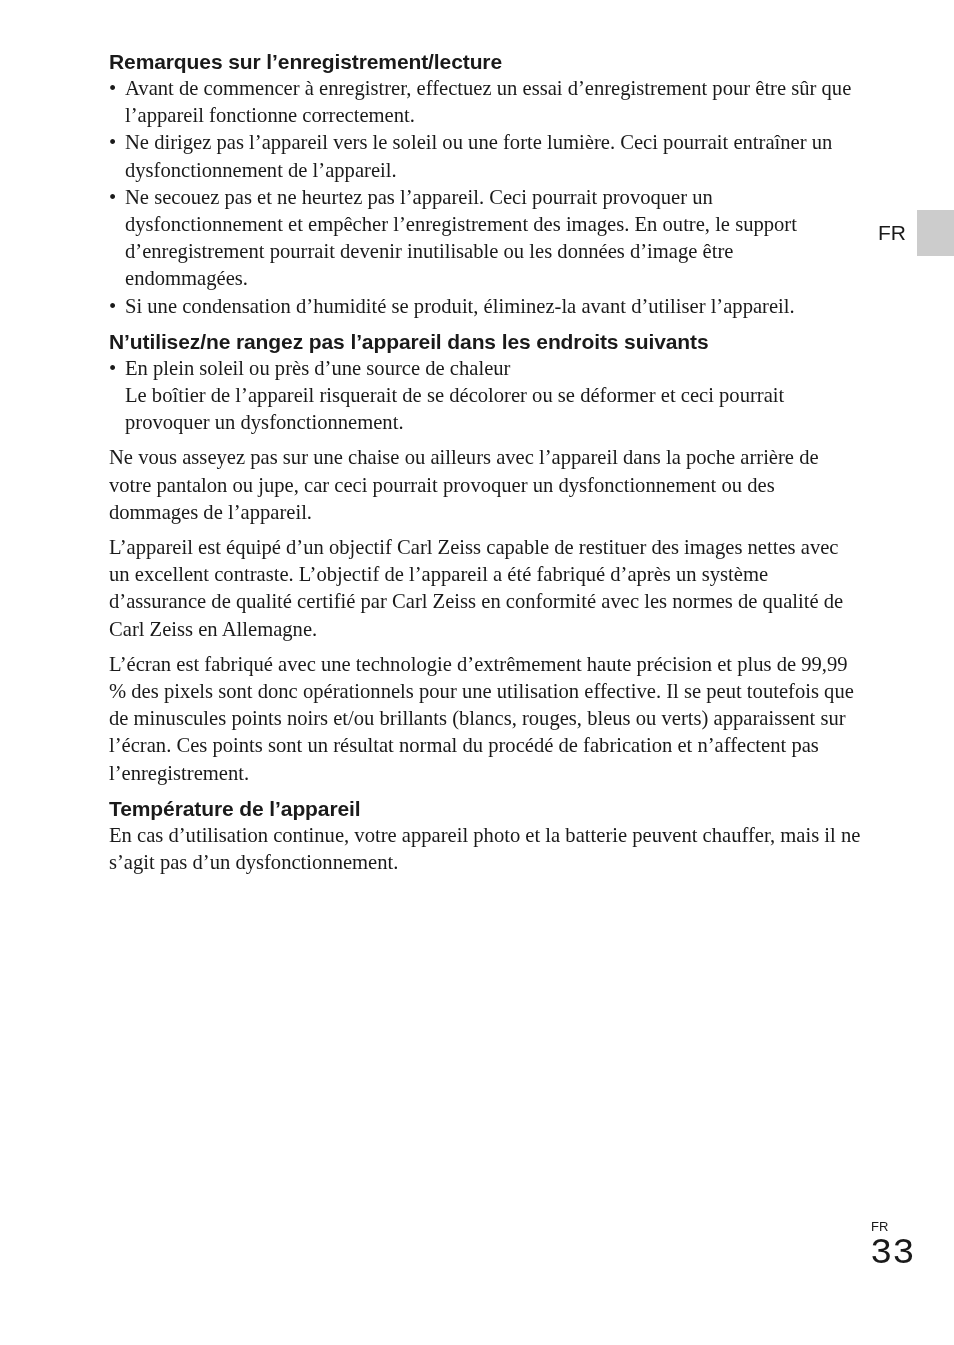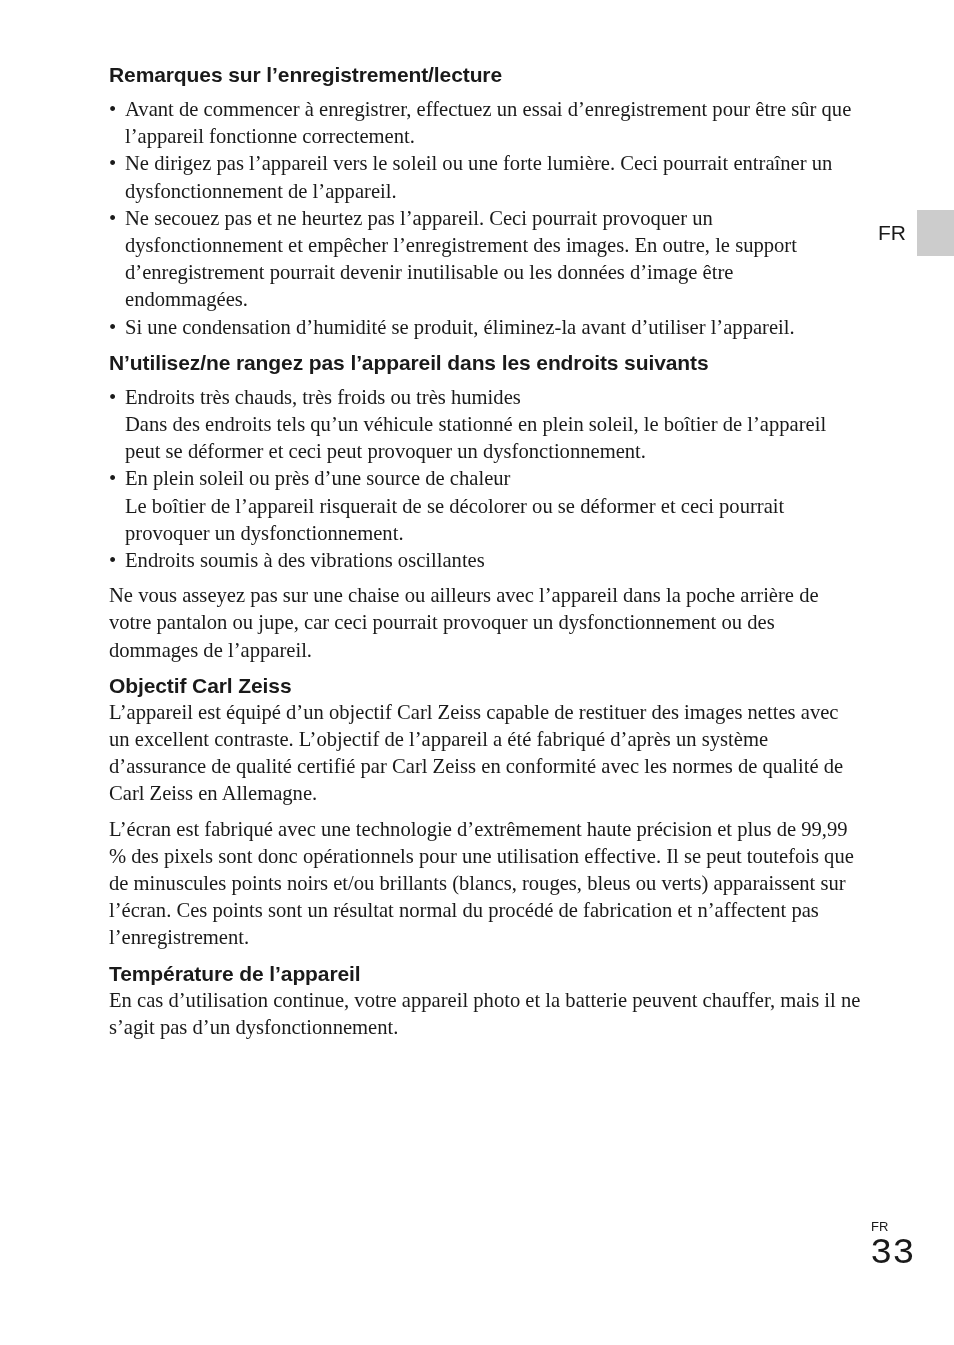--- a/index.html
+++ b/index.html
@@ -1,20 +1,20 @@
 <!DOCTYPE html>
 <html><head>
 <meta charset="utf-8">
 <style>
   html, body { margin:0; padding:0; background:#ffffff; }
   body { width:954px; height:1345px; position:relative; overflow:hidden; color:#1a1a1a; }
-  .content { position:absolute; left:109px; top:61px; width:752px; }
+  .content { position:absolute; left:109px; top:48px; width:752px; }
   h2 { font-family:"Liberation Sans", sans-serif; font-weight:bold; font-size:21px; margin:0; line-height:27px; letter-spacing:-0.1px; }
   .p, li { font-family:"Liberation Serif", serif; font-size:20.6px; line-height:27.2px; }
-  ul { list-style:none; margin:8px 0 8px 0; padding:0; }
+  ul { list-style:none; margin:0 0 8px 0; padding:0; }
   li { position:relative; padding-left:16px; }
   li::before { content:"•"; position:absolute; left:0; top:0; }
   .p { margin:0 0 8px 0; }
   .side-fr { position:absolute; left:878px; top:221px; font-family:"Liberation Sans", sans-serif; font-size:21px; color:#1a1a1a; }
   .side-tab { position:absolute; left:917px; top:210px; width:37px; height:46px; background:#cccccc; }
   .pg-fr { position:absolute; left:871px; top:1219px; font-family:"Liberation Sans", sans-serif; font-size:13px; }
   .pg-num { position:absolute; left:870px; top:1233px; font-family:Liberation Mono, monospace; font-size:37px; line-height:40px; }
 </style>
 </head>
 <body>
@@ -25,33 +25,27 @@
   <ul>
     <li>Avant de commencer à enregistrer, effectuez un essai d’enregistrement pour être sûr que l’appareil fonctionne correctement.</li>
     <li>Ne dirigez pas l’appareil vers le soleil ou une forte lumière. Ceci pourrait entraîner un dysfonctionnement de l’appareil.</li>
     <li>Ne secouez pas et ne heurtez pas l’appareil. Ceci pourrait provoquer un dysfonctionnement et empêcher l’enregistrement des images. En outre, le support d’enregistrement pourrait devenir inutilisable ou les données d’image être endommagées.</li>
     <li>Si une condensation d’humidité se produit, éliminez-la avant d’utiliser l’appareil.</li>
   </ul>
 
   <h2>N’utilisez/ne rangez pas l’appareil dans les endroits suivants</h2>
   <ul>
     <li>
-      <span>Endroits très chauds, très froids ou très humides</span><br>
-      <span>Dans des endroits tels qu’un véhicule stationné en plein soleil, le boîtier de l’appareil peut se déformer et ceci peut provoquer un dysfonctionnement.</span>
-    </li>
-    <li>
       <span>En plein soleil ou près d’une source de chaleur</span><br>
       <span>Le boîtier de l’appareil risquerait de se décolorer ou se déformer et ceci pourrait provoquer un dysfonctionnement.</span>
     </li>
-    <li>Endroits soumis à des vibrations oscillantes</li>
   </ul>
 
   <p class="p">Ne vous asseyez pas sur une chaise ou ailleurs avec l’appareil dans la poche arrière de votre pantalon ou jupe, car ceci pourrait provoquer un dysfonctionnement ou des dommages de l’appareil.</p>
 
-  <h2>Objectif Carl Zeiss</h2>
   <p class="p">L’appareil est équipé d’un objectif Carl Zeiss capable de restituer des images nettes avec un excellent contraste. L’objectif de l’appareil a été fabriqué d’après un système d’assurance de qualité certifié par Carl Zeiss en conformité avec les normes de qualité de Carl Zeiss en Allemagne.</p>
 
   <p class="p">L’écran est fabriqué avec une technologie d’extrêmement haute précision et plus de 99,99 % des pixels sont donc opérationnels pour une utilisation effective. Il se peut toutefois que de minuscules points noirs et/ou brillants (blancs, rouges, bleus ou verts) apparaissent sur l’écran. Ces points sont un résultat normal du procédé de fabrication et n’affectent pas l’enregistrement.</p>
 
   <h2>Température de l’appareil</h2>
   <p class="p">En cas d’utilisation continue, votre appareil photo et la batterie peuvent chauffer, mais il ne s’agit pas d’un dysfonctionnement.</p>
 </div>
 
 <div class="side-fr">FR</div>
 <div class="side-tab"></div>

